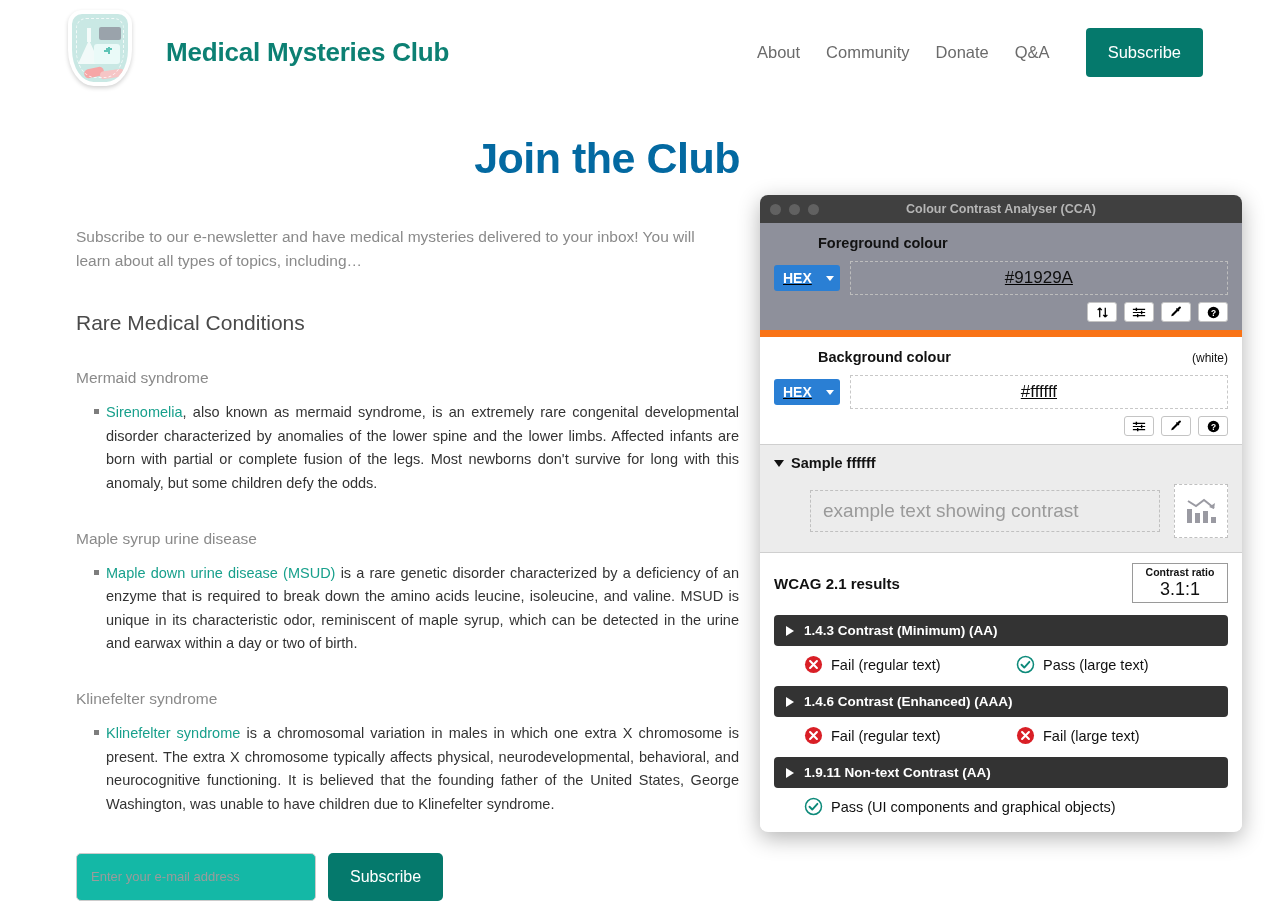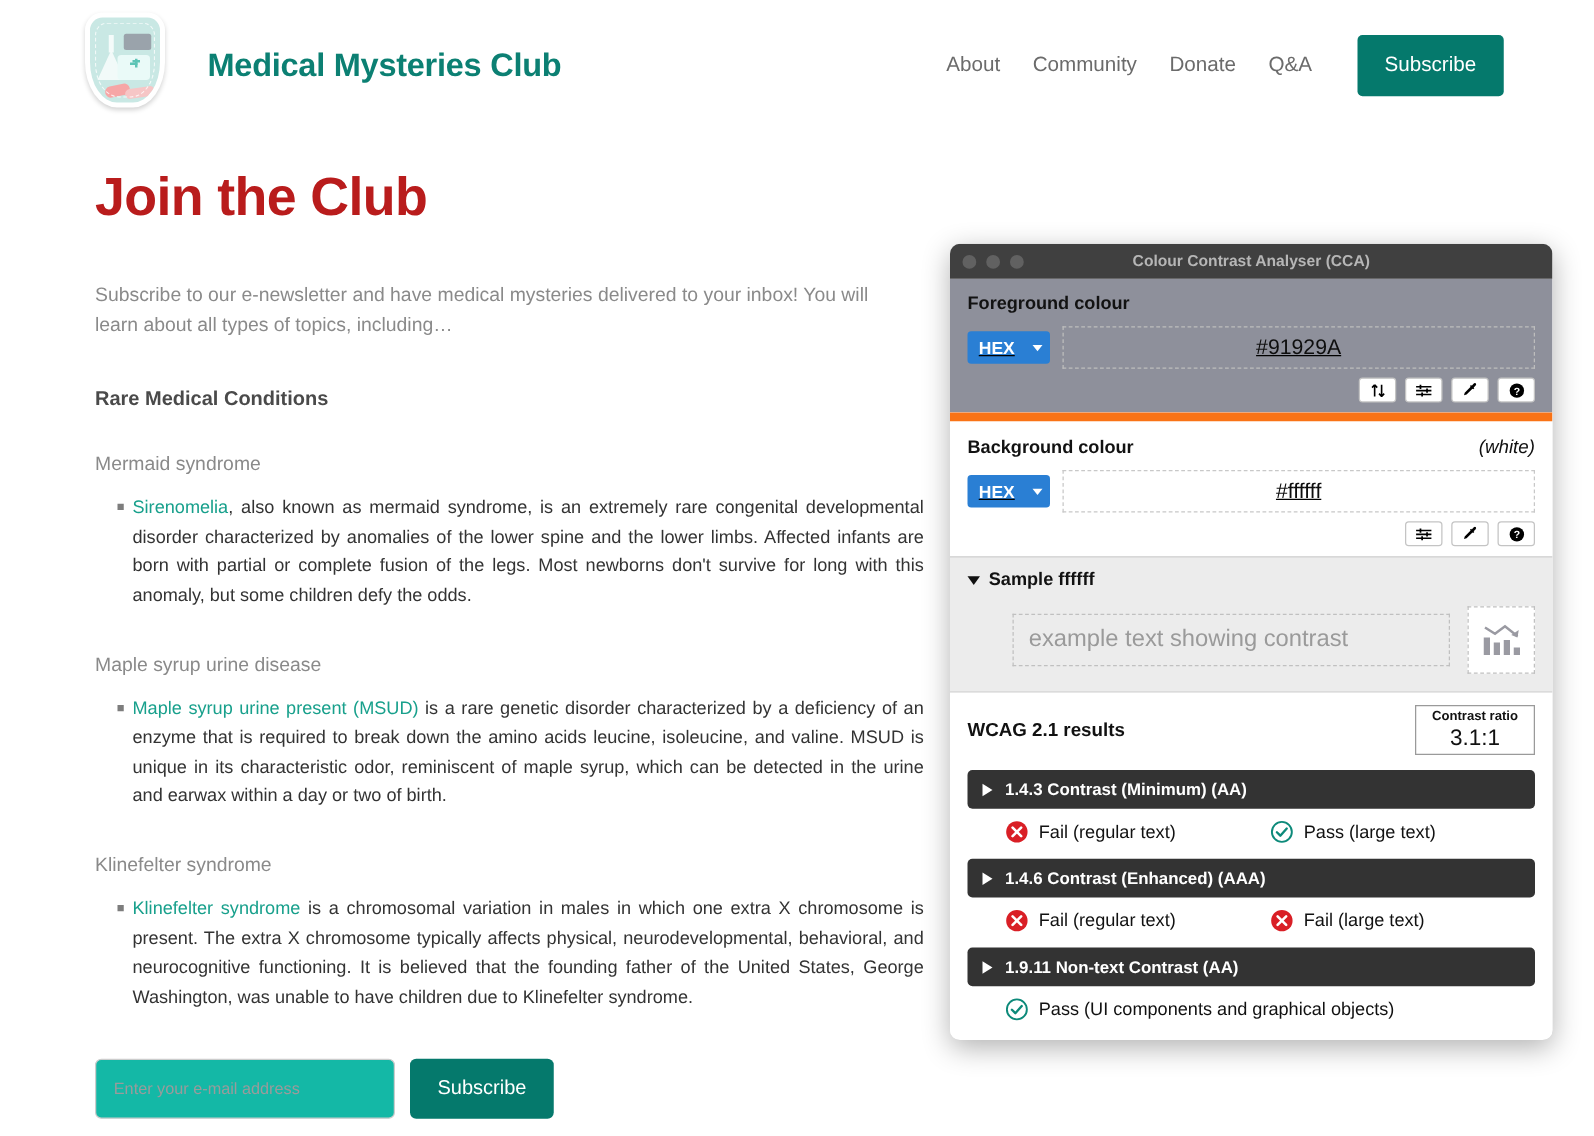--- a/index.html
+++ b/index.html
@@ -52,25 +52,26 @@
   .nav { margin-left:auto; display:flex; align-items:center; gap:26px; }
   .nav a { color:#6b6b6b; font-size:16.5px; text-decoration:none; }
   .nav .btn-subscribe {
     background:#05796c; color:#ffffff; padding:15px 22px;
     border-radius:4px; font-size:16.5px; margin-left:10px;
   }
 
   
   .content { padding:0 0 0 76px; width:740px; }
   h1.page-title {
-    font-size:43px; color:#b91c1c; margin:34px 0 0; font-weight:bold;
+    font-size:43px; color:#0369a1; margin:34px 0 0; font-weight:bold;
     letter-spacing:-0.5px;
+    text-align:right;
   }
   p.intro { color:#8a8a8a; font-size:15.5px; line-height:1.55; margin:42px 0 0; width:625px;}
-  h2.section-title { font-size:16px; color:#4a4a4a; margin:38px 0 0; font-weight:bold;}
+  h2.section-title { font-size:21px; color:#4a4a4a; margin:38px 0 0; font-weight:normal;}
   h3.cond-title { font-size:15.5px; color:#8a8a8a; margin:34px 0 0; font-weight:normal;}
   ul.cond-list { margin:14px 0 0; padding-left:18px; list-style:none; }
   ul.cond-list li {
     position:relative; color:#333333; font-size:14.5px; line-height:1.63;
     text-align:justify; width:645px; padding-left:12px;
   }
   ul.cond-list li:before{
     content:""; position:absolute; left:0; top:8px;
     width:5px;height:5px;background:#7d7d7d;
   }
@@ -103,23 +104,23 @@
   }
   .dots { display:flex; gap:8px; }
   .dot { width:11px;height:11px;border-radius:50%;background:#616161; }
   .cca-title {
     position:absolute; left:0; right:0; text-align:center;
     color:#b6b6b6; font-size:12.5px; font-weight:bold; pointer-events:none;
   }
 
   .sec-fg { background:#8e909b; padding:12px 14px 8px; }
   .sec-bg { background:#ffffff; padding:12px 14px 8px; border-top:7px solid #f97316;}
-  .sec-label { font-size:14.5px; font-weight:bold; color:#121212; }
+  .sec-label { font-size:14.5px; font-weight:bold; color:#121212;margin-left:44px; }
   .sec-head { display:flex; align-items:baseline; }
-  .white-note { margin-left:auto; font-style:italic; font-size:15px; color:#111; }
+  .white-note { margin-left:auto; font-size:12px; color:#111; }
 
   .color-row { display:flex; align-items:center; gap:10px; margin-top:10px;text-decoration:underline; }
   .hex-select {
     background:#2a7fd4; color:#ffffff; border:none; border-radius:3px;
     font-size:14px; font-weight:bold; padding:5px 6px 5px 9px;
     font-family:"Liberation Sans", sans-serif;
     display:flex; align-items:center; gap:14px; cursor:pointer;
   }
   .chev { width:0;height:0;border-left:4px solid transparent;border-right:4px solid transparent;border-top:5px solid #fff; }
   .hex-field {
@@ -201,21 +202,21 @@
   <p class="intro">Subscribe to our e-newsletter and have medical mysteries delivered to your inbox! You will learn about all types of topics, including…</p>
   <h2 class="section-title">Rare Medical Conditions</h2>
 
   <h3 class="cond-title">Mermaid syndrome</h3>
   <ul class="cond-list">
     <li><a href="#">Sirenomelia</a><span>, also known as mermaid syndrome, is an extremely rare congenital developmental disorder characterized by anomalies of the lower spine and the lower limbs. Affected infants are born with partial or complete fusion of the legs. Most newborns don't survive for long with this anomaly, but some children defy the odds.</span></li>
   </ul>
 
   <h3 class="cond-title">Maple syrup urine disease</h3>
   <ul class="cond-list">
-    <li><a href="#">Maple syrup urine present (MSUD)</a><span> is a rare genetic disorder characterized by a deficiency of an enzyme that is required to break down the amino acids leucine, isoleucine, and valine. MSUD is unique in its characteristic odor, reminiscent of maple syrup, which can be detected in the urine and earwax within a day or two of birth.</span></li>
+    <li><a href="#">Maple down urine disease (MSUD)</a><span> is a rare genetic disorder characterized by a deficiency of an enzyme that is required to break down the amino acids leucine, isoleucine, and valine. MSUD is unique in its characteristic odor, reminiscent of maple syrup, which can be detected in the urine and earwax within a day or two of birth.</span></li>
   </ul>
 
   <h3 class="cond-title">Klinefelter syndrome</h3>
   <ul class="cond-list">
     <li><a href="#">Klinefelter syndrome</a><span> is a chromosomal variation in males in which one extra X chromosome is present. The extra X chromosome typically affects physical, neurodevelopmental, behavioral, and neurocognitive functioning. It is believed that the founding father of the United States, George Washington, was unable to have children due to Klinefelter syndrome.</span></li>
   </ul>
 
   <div class="signup">
     <input class="email-input" type="text" placeholder="Enter your e-mail address" style="">
     <button class="btn-signup">Subscribe</button>

